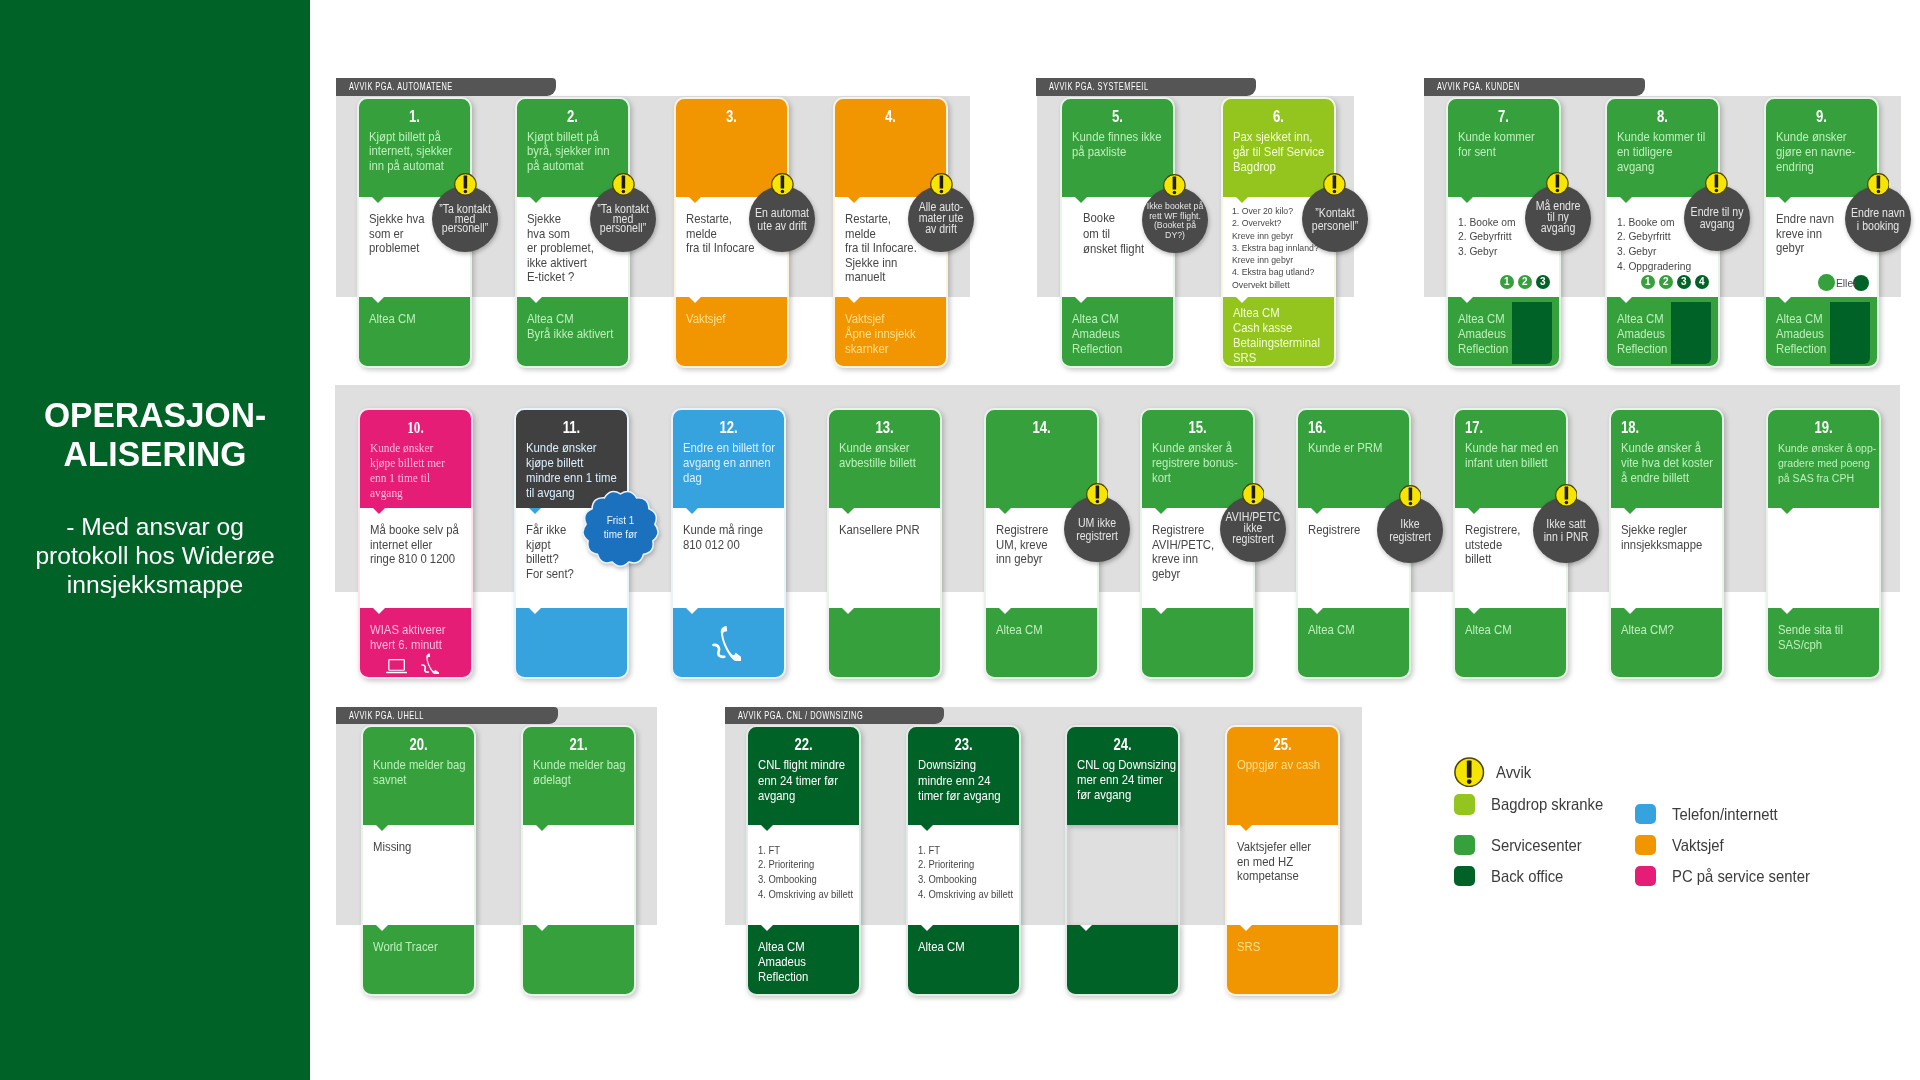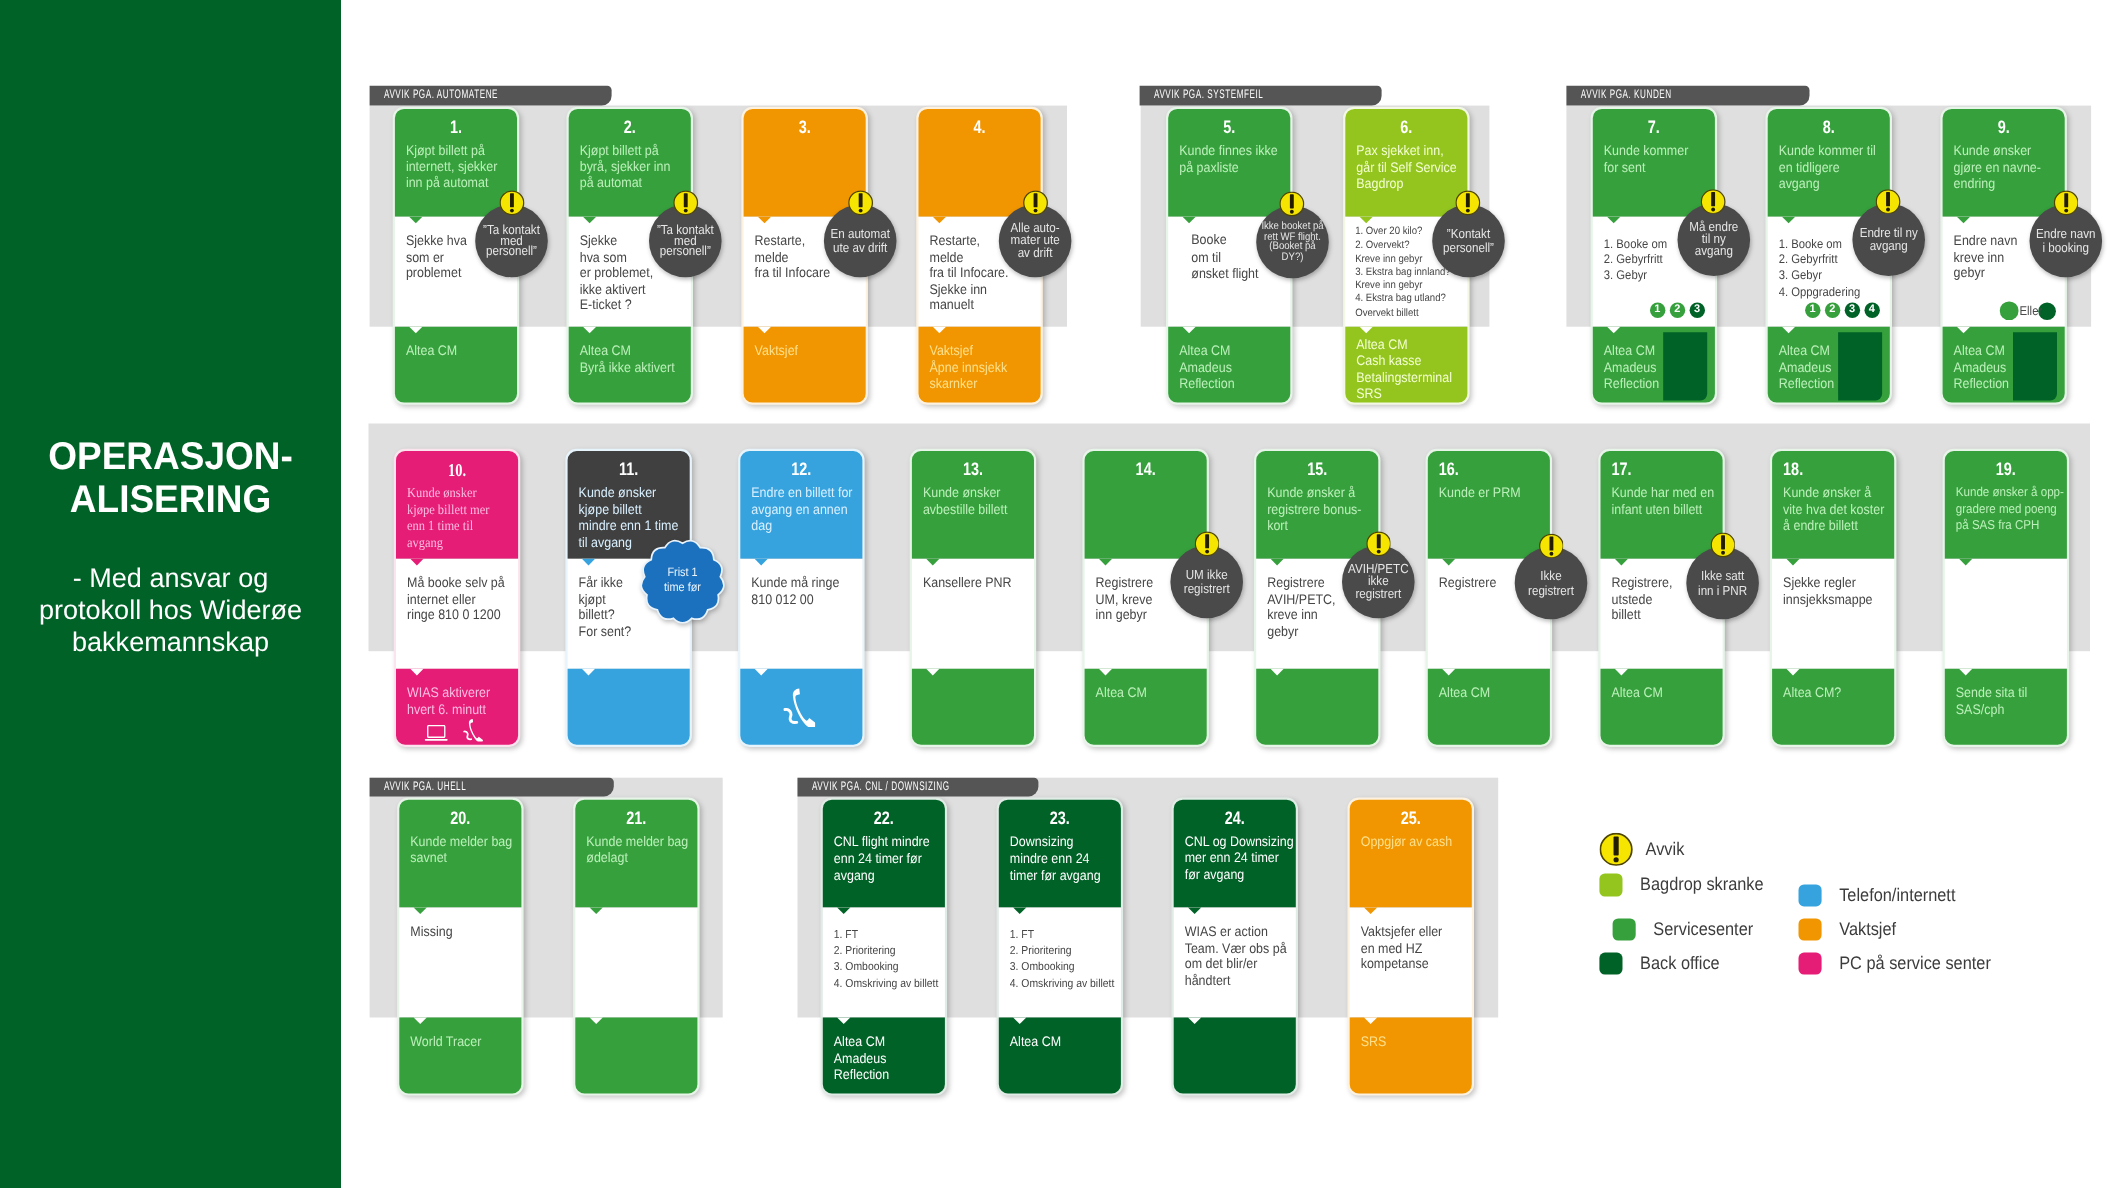--- a/index.html
+++ b/index.html
@@ -83,21 +83,21 @@
 
 <div id="stage">
 
   <div class="sidebar">
     <div class="sb-title">
       <div>OPERASJON-</div>
       <div>ALISERING</div>
     </div>
     <div class="sb-sub">- Med ansvar og
 protokoll hos Widerøe
-bakkemannskap</div>
+innsjekksmappe</div>
   </div>
 
   <div id="bands">
       <div class="band" style="left: 336px; top: 96px; width: 634px; height: 201px; background: rgb(223, 223, 223);"></div>
       <div class="band" style="left: 1036.9px; top: 96px; width: 317px; height: 201px; background: rgb(223, 223, 223);"></div>
       <div class="band" style="left: 1423.6px; top: 96px; width: 477px; height: 201px; background: rgb(223, 223, 223);"></div>
       <div class="band" style="left: 335px; top: 385px; width: 1565px; height: 207px; background: rgb(223, 223, 223);"></div>
       <div class="band" style="left: 336px; top: 706.5px; width: 321px; height: 218.5px; background: rgb(223, 223, 223);"></div>
       <div class="band" style="left: 724.5px; top: 706.5px; width: 637px; height: 218.5px; background: rgb(223, 223, 223);"></div>
     </div>
@@ -884,29 +884,20 @@
         <div class="seg head" style="background: rgb(0, 98, 39);">
           <div class="numwrap">
             <div class="num">24.</div>
           </div>
           <div class="cx" style="left: 11px; top: 32.4px; width: 125.556px;">
             <div style="font-size: 12.6px; line-height: 14.7px; color: rgb(255, 255, 255); white-space: pre-line;">CNL og Downsizing
 mer enn 24 timer
 før avgang</div>
           </div>
         </div>
-        <div class="seg mid">
-          <div class="notch" style="border-top: 6px solid rgb(0, 98, 39);"></div>
-          <div class="cx" style="left: 11px; top: 15.4px; width: 125.556px;">
-            <div style="font-size: 12.6px; line-height: 14.4px; color: rgb(70, 70, 70); white-space: pre-line;">WIAS er action
-Team. Vær obs på
-om det blir/er
-håndtert</div>
-          </div>
-        </div>
         <div class="seg foot" style="background: rgb(0, 98, 39);">
           <div class="notch" style="border-top: 6px solid rgb(255, 255, 255);"></div>
         </div>
         <div class="cardborder" style="border-color: rgb(224, 236, 229);"></div>
       </div>
       <div class="card" style="left: 1226px; top: 726px;">
         <div class="seg head" style="background: rgb(241, 149, 0);">
           <div class="numwrap">
             <div class="num">25.</div>
           </div>
@@ -938,21 +929,21 @@
     <circle cx="20" cy="20" r="18.8" fill="#F5E500" stroke="#4e4500" stroke-width="2"></circle>
     <rect x="16.9" y="4.6" width="6.2" height="22.6" rx="1" fill="#231d00"></rect>
     <circle cx="20" cy="32.4" r="3.1" fill="#231d00"></circle>
   </svg></div>
         <div class="lg-tx" style="margin-left: 11px;">Avvik</div>
       </div>
       <div class="lg-row" style="left: 0px; top: 37px; text-align: right;">
         <div class="lg-sw" style="background: rgb(147, 197, 30);"></div>
         <div class="lg-tx" style="margin-left: 16.1px;">Bagdrop skranke</div>
       </div>
-      <div class="lg-row" style="left: 12px; top: 77.9px;">
+      <div class="lg-row" style="left: 0px; top: 77.9px;">
         <div class="lg-sw" style="background: rgb(53, 160, 60);"></div>
         <div class="lg-tx" style="margin-left: 16.1px;">Servicesenter</div>
       </div>
       <div class="lg-row" style="left: 0px; top: 108.9px; align-items: flex-end;">
         <div class="lg-sw" style="background: rgb(0, 98, 39);"></div>
         <div class="lg-tx" style="margin-left: 16.1px;">Back office</div>
       </div>
       <div class="lg-row" style="left: 180.6px; top: 46.9px;">
         <div class="lg-sw" style="background: rgb(54, 163, 223);"></div>
         <div class="lg-tx" style="margin-left: 16.1px;">Telefon/internett</div>

